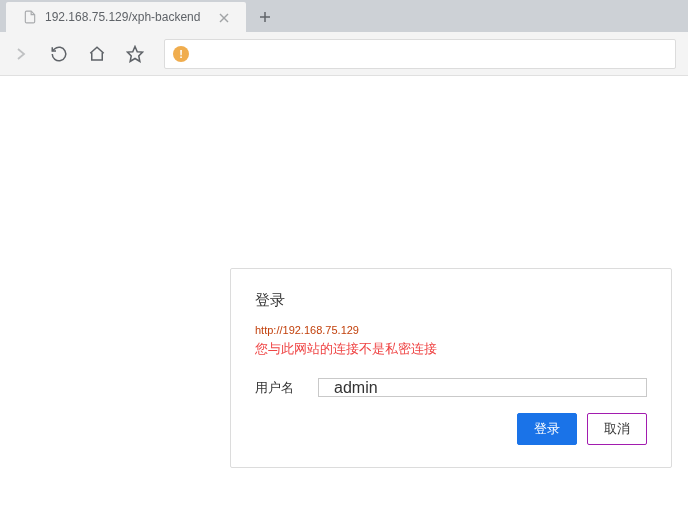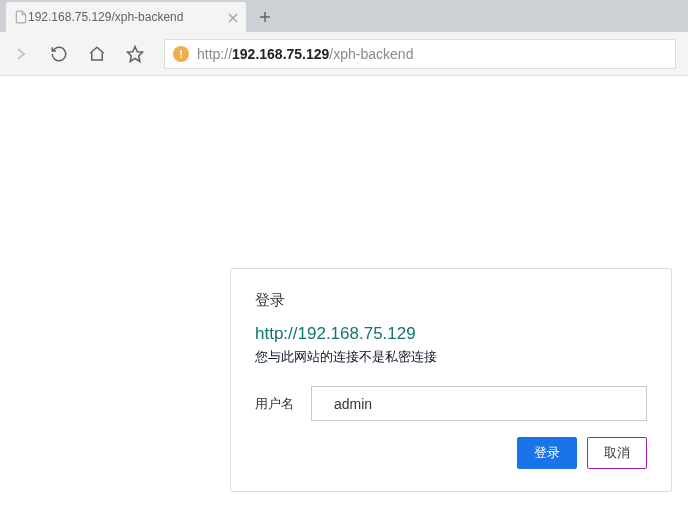--- a/index.html
+++ b/index.html
@@ -17,21 +17,22 @@
       height: 32px;
       display: flex;
       align-items: flex-end;
     }
     .tab {
       background: #f4f4f4;
       height: 30px;
       min-width: 240px;
       display: flex;
       align-items: center;
-      padding: 0 8px;
+      padding: 0 17px;
+      gap: 8px;
       font-size: 12px;
       color: #5f6368;
       border-top-left-radius: 2px;
       border-top-right-radius: 2px;
       margin-left: 6px;
     }
     .tab .page-icon {
       width: 14px;
       height: 14px;
       opacity: 0.5;
@@ -85,30 +86,30 @@
       position: absolute;
       top: 192px;
       left: 230px;
       width: 442px;
       background: #fff;
       border: 1px solid #dcdcdc;
       border-radius: 2px;
       padding: 22px 24px 22px 24px;
     }
     .auth-dialog h2 { font-size: 15px; font-weight: 400; margin-bottom: 14px; color:#333;}
-    .auth-origin { font-size: 17px; color:#0f766e; margin-bottom: 4px; }
-    .auth-warning { font-size: 13px; color:#0f172a; margin-bottom: 20px; }
-    .field-row { display:flex; align-items:center; margin-bottom: 14px; gap: 8px;}
+    .auth-origin { font-size: 11px; color:#c2410c; margin-bottom: 4px; }
+    .auth-warning { font-size: 13px; color:#ef4444; margin-bottom: 20px; }
+    .field-row { display:flex; align-items:center; margin-bottom: 14px; gap: 15px;}
     .field-label { width: 48px; font-size: 13px; color:#333;}
     .field-input {
       flex: 1;
-      height: 35px;
+      height: 19px;
       border: 1px solid #c9c9c9;
-      padding: 0 22px;
-      font-size: 14px;
+      padding: 0 15px;
+      font-size: 16px;
       color:#333;
       outline: none;
     }
     .field-input.focus { border: 1px solid #0078d7; box-shadow: 0 0 0 1px rgba(0,120,215,0.15) inset;}
     .buttons { display:flex; justify-content:flex-end; gap: 10px; margin-top: 16px;}
     .btn {
       height: 32px;
       min-width: 58px;
       padding: 0 16px;
       font-size: 13px;
@@ -164,23 +165,20 @@
         <path d="M5 10v10h14V10"></path>
       </svg>
   </div>
   <div class="nav-icon">
     <svg width="18" height="18" viewBox="0 0 24 24" fill="none" stroke="currentColor" stroke-width="2">
         <polygon points="12 2 15 9 22 9.5 17 14.5 18.5 22 12 18 5.5 22 7 14.5 2 9.5 9 9 12 2"></polygon>
       </svg>
   </div>
   <div class="address-bar">
     <div class="addr-warning">!</div>
-    <div class="url-text">
-      <span class="proto">http://</span><span class="host">192.168.75.129</span><span class="path">/xph-backend</span>
-    </div>
   </div>
 </div>
 
 <div class="content">
   <div class="auth-dialog">
     <h2>登录</h2>
     <div class="auth-origin">http://192.168.75.129</div>
     <div class="auth-warning">您与此网站的连接不是私密连接</div>
 
     <div class="field-row">

